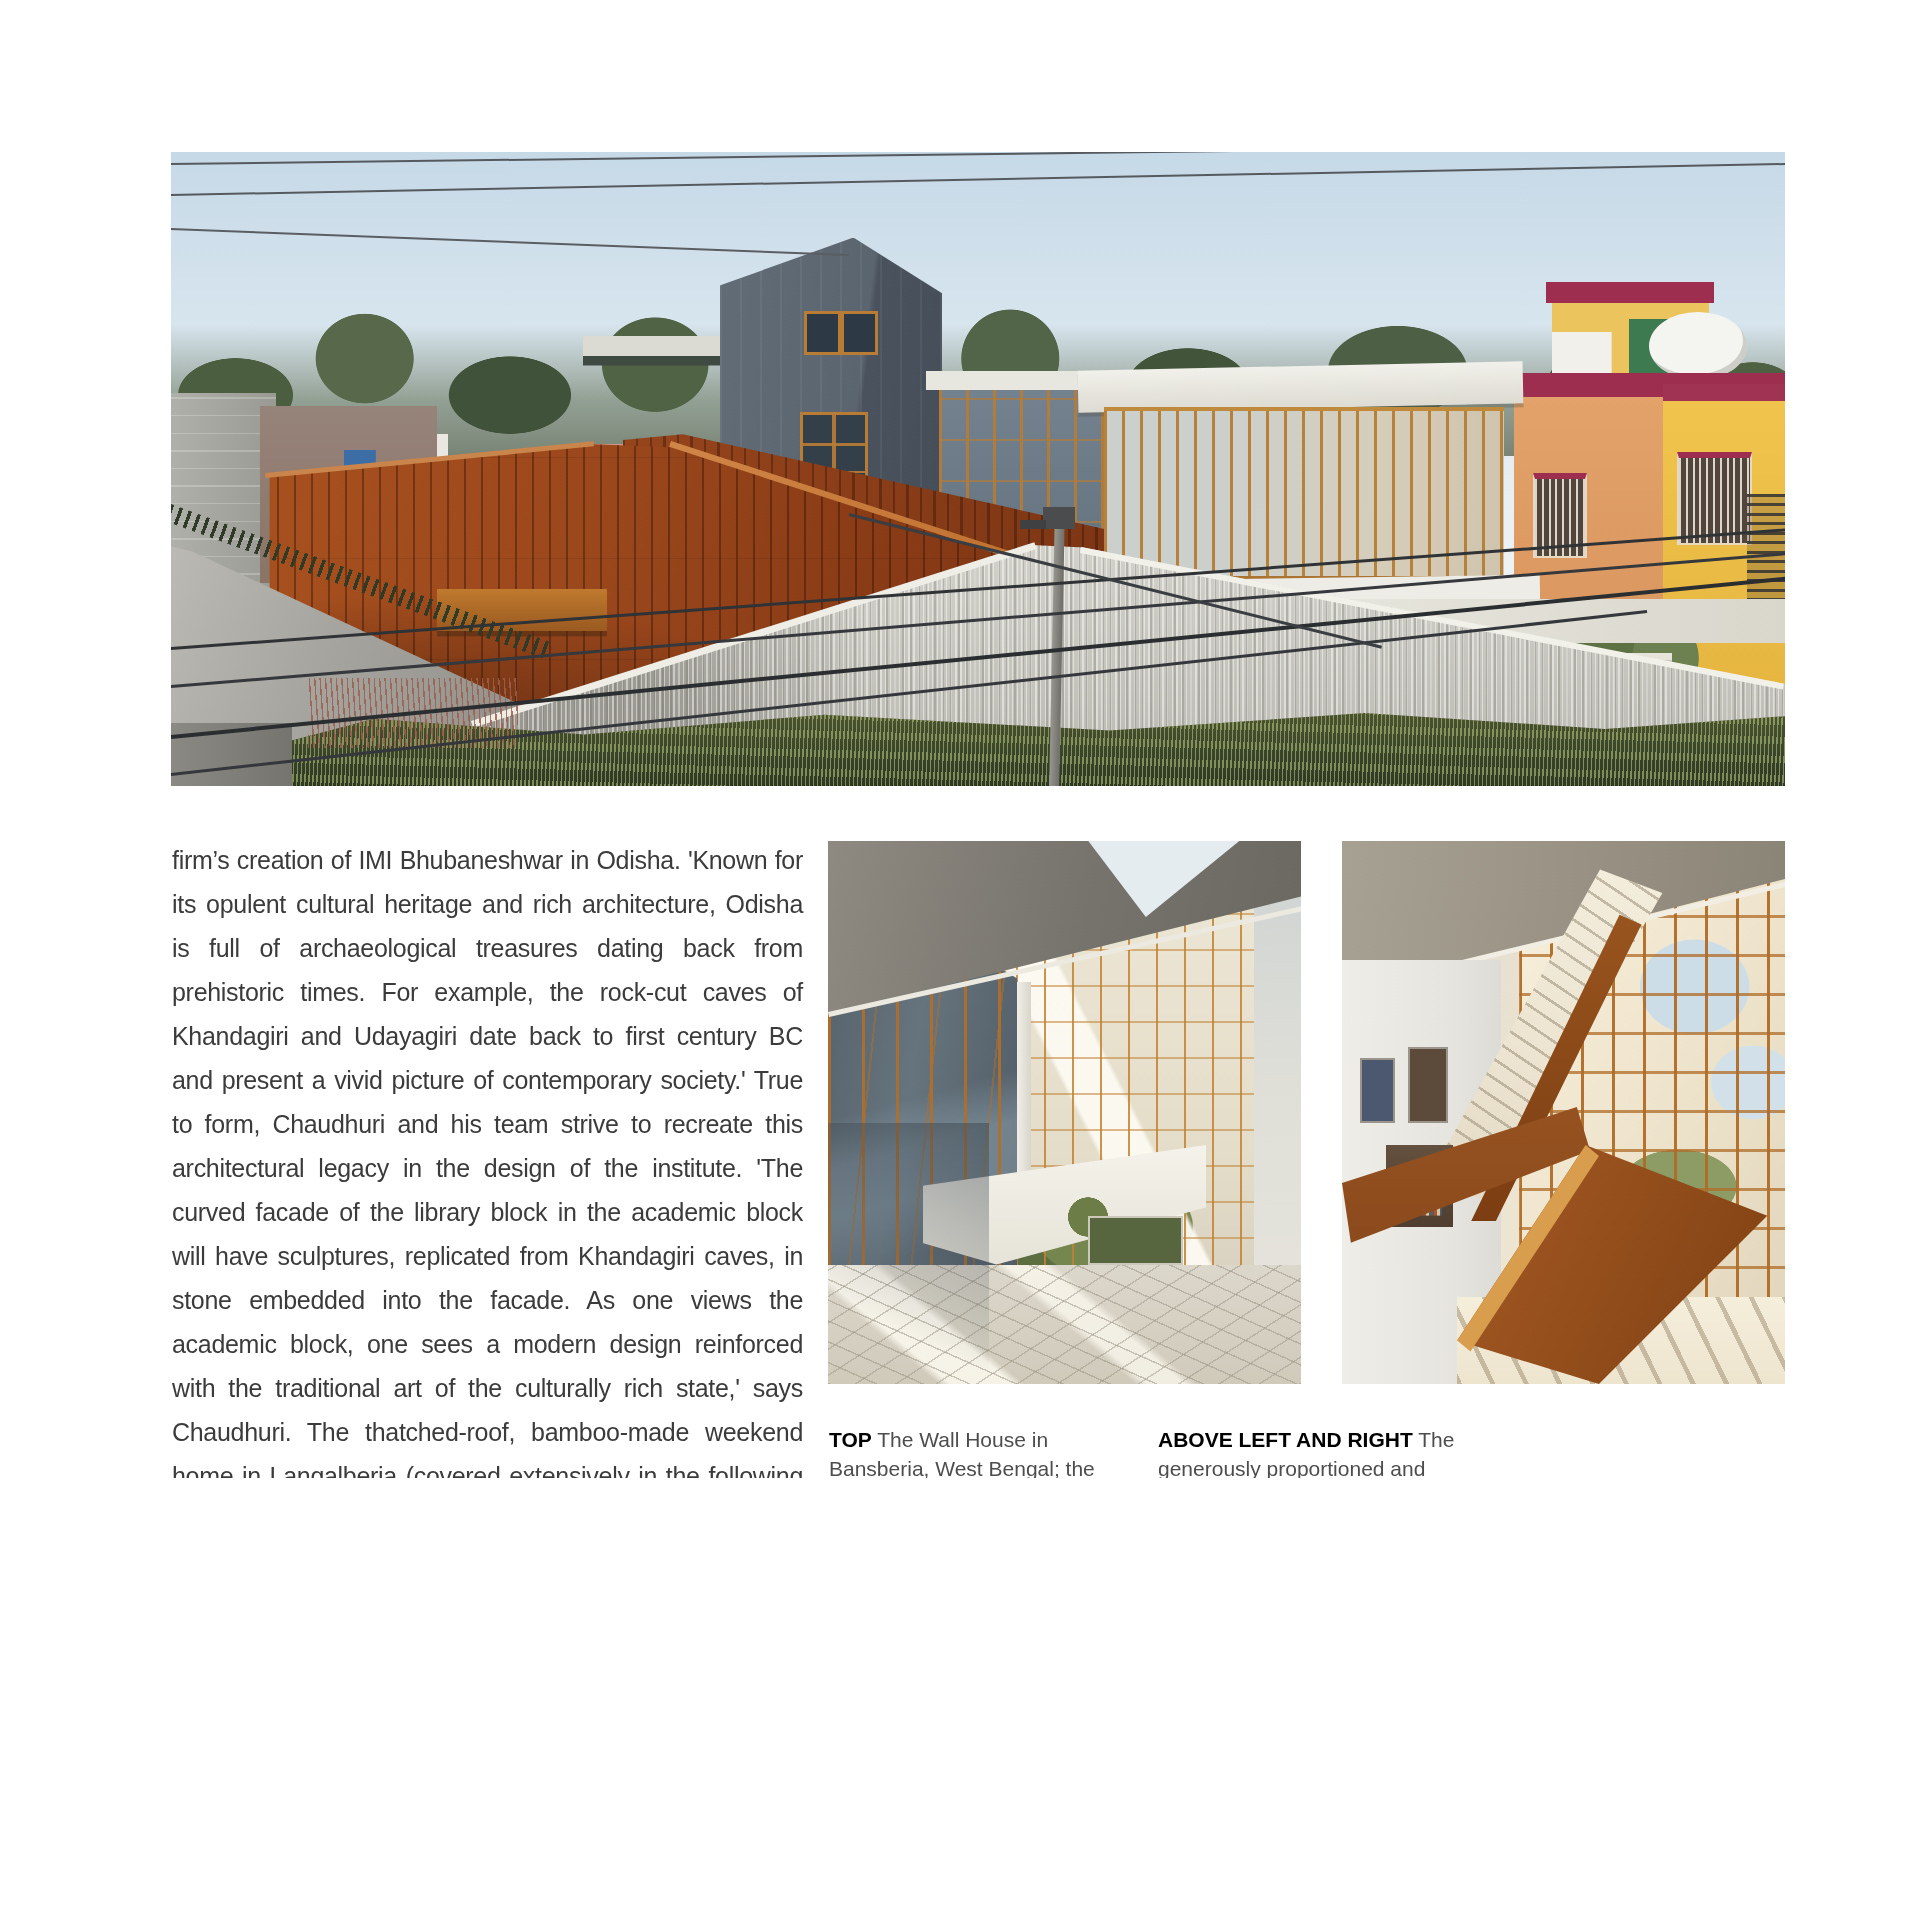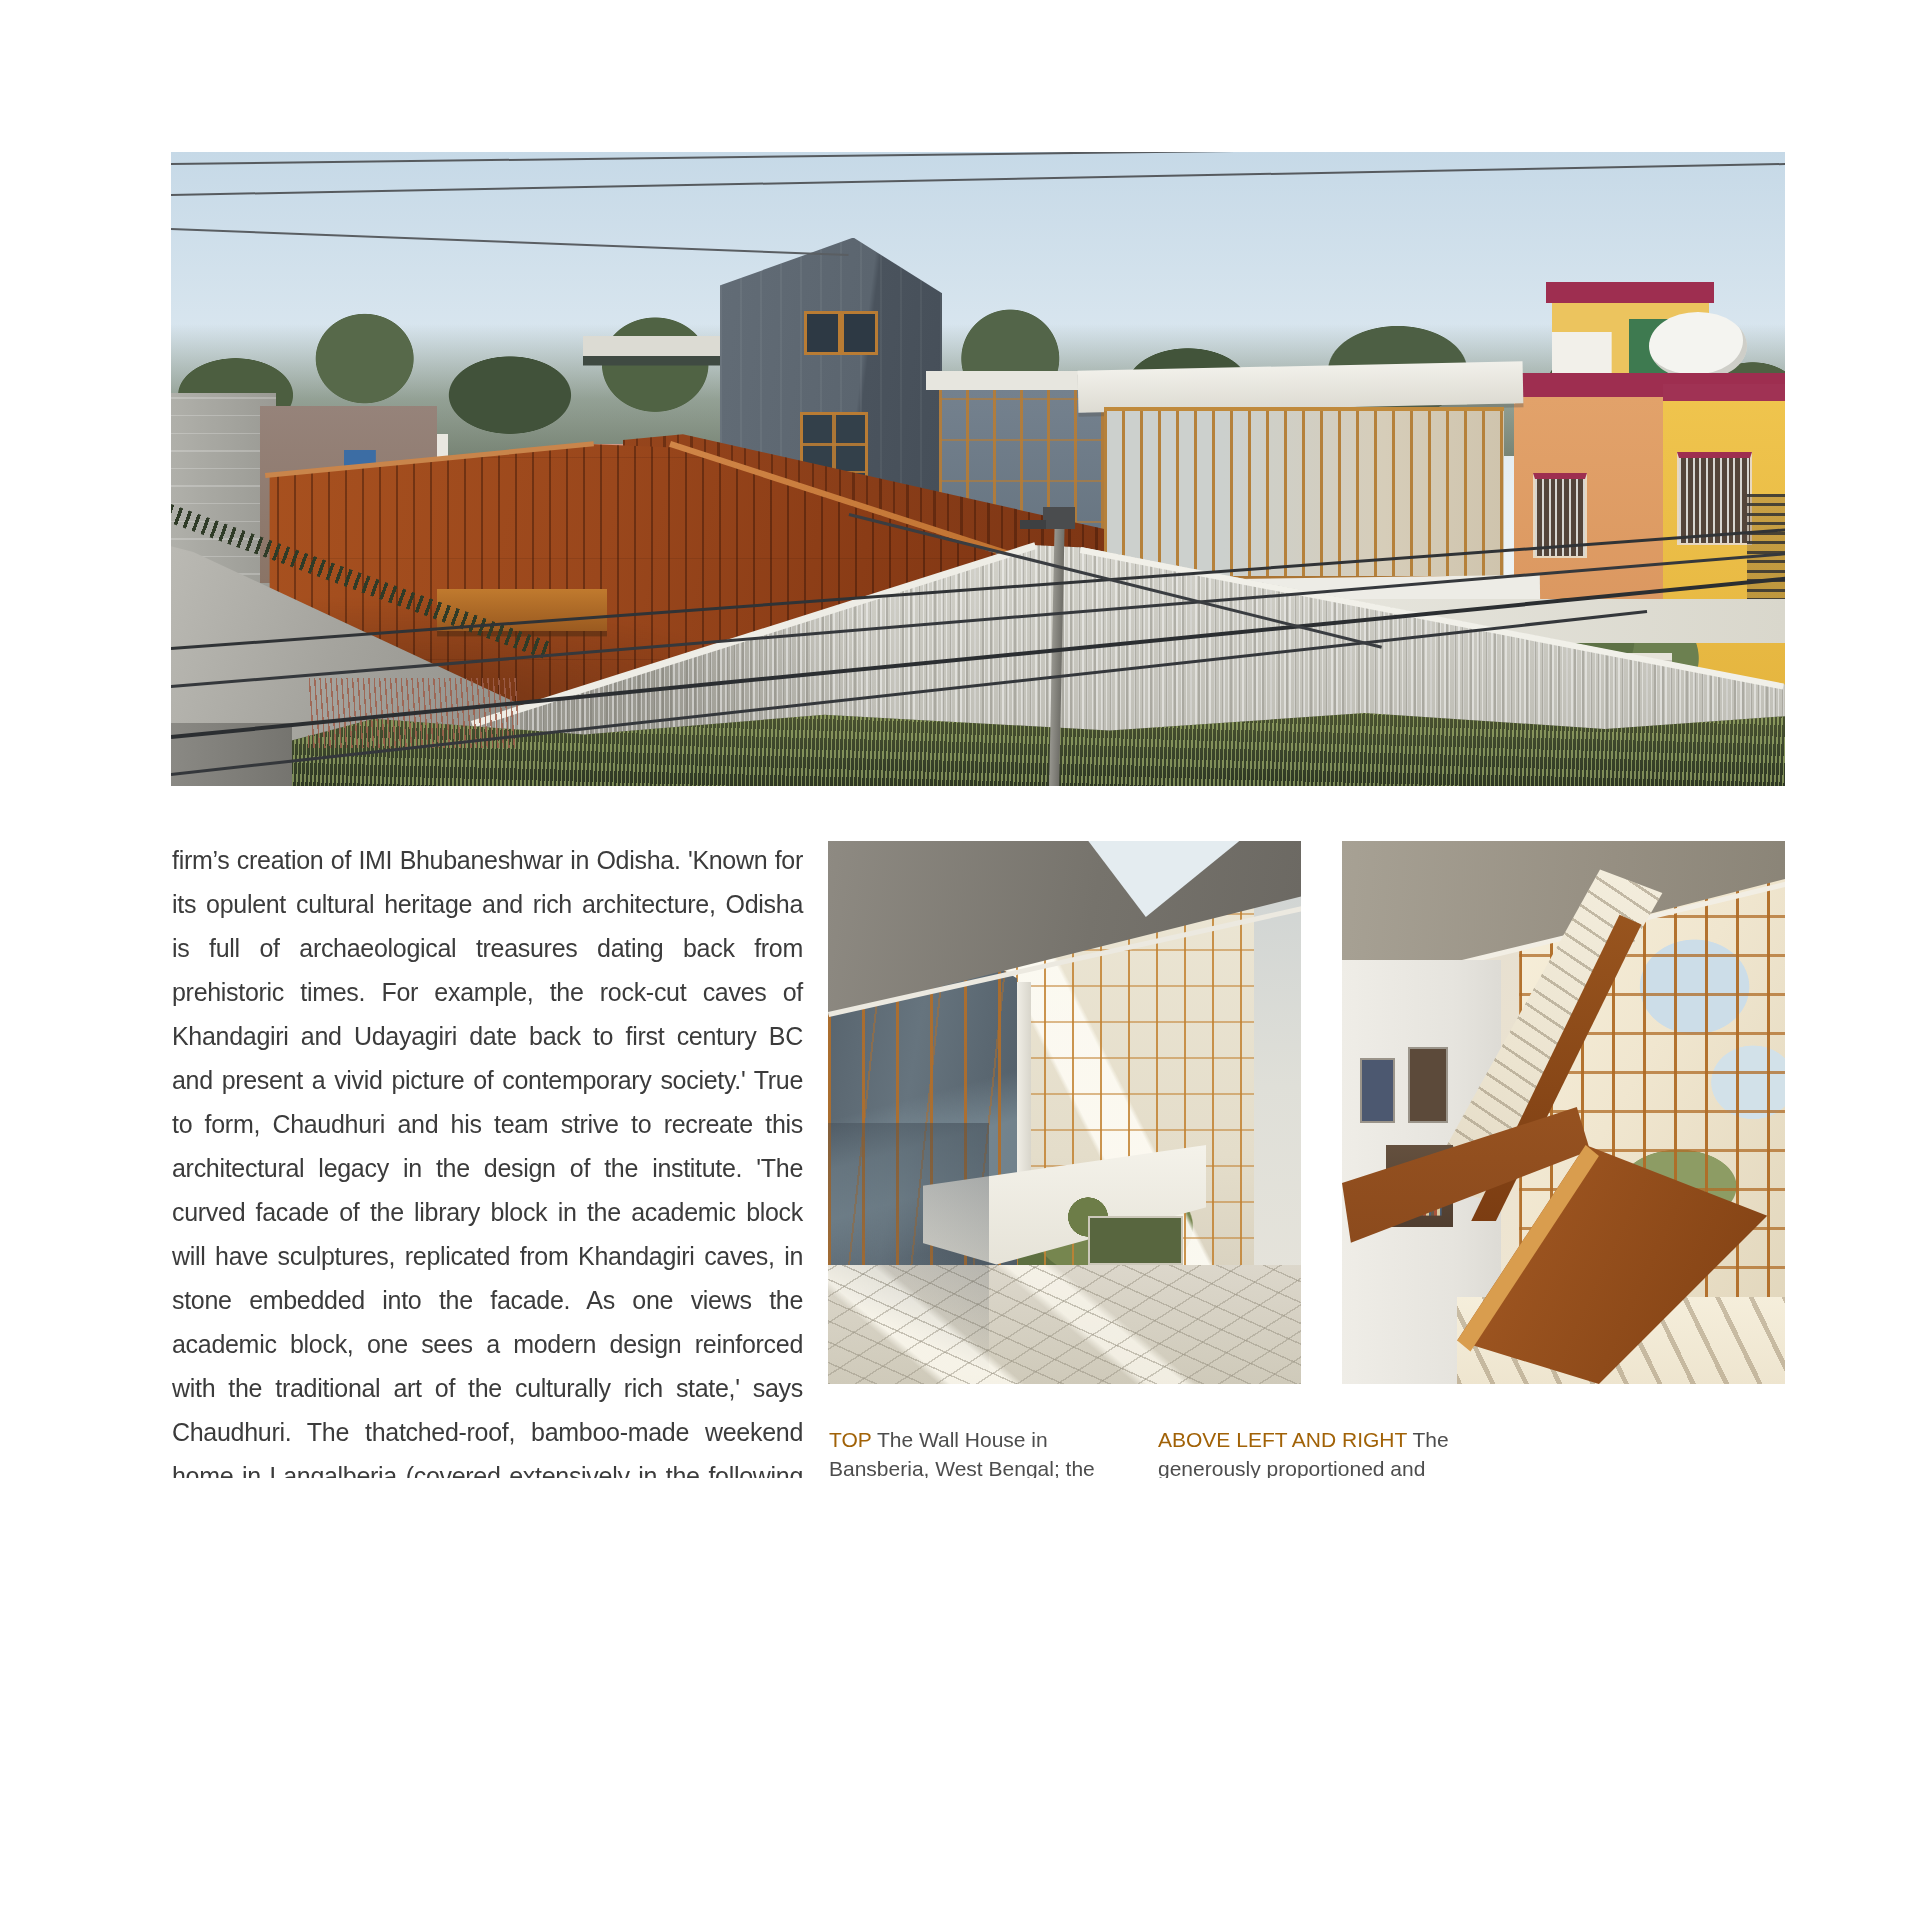--- a/index.html
+++ b/index.html
@@ -234,21 +234,21 @@
 
   
   .body-col{position:absolute;left:172px;top:838px;width:631px;color:#3b3b3b;}
   .body-col p{margin:0;font-size:25px;line-height:44px;letter-spacing:-0.3px;
     font-weight:300;text-align:justify;}
   .body-col p + p{margin-top:42px;}
 
   .caption{position:absolute;font-size:21px;line-height:29px;color:#4d4d4d;}
   .caption-left{left:829px;top:1425px;width:311px;}
   .caption-right{left:1158px;top:1425px;width:308px;}
-  .cap-label{font-weight:400;color:#a16207;}
+  .cap-label{font-weight:700;color:#000000;}
 
   .footer{position:absolute;top:1888px;right:143px;font-size:20px;letter-spacing:1.4px;
     color:#23232c;white-space:nowrap;}
   .f-num{font-weight:700;margin-left:8px;letter-spacing:0.7px;color:#17171f;}
 </style>
 </head>
 <body>
 
 <div class="page">
 

